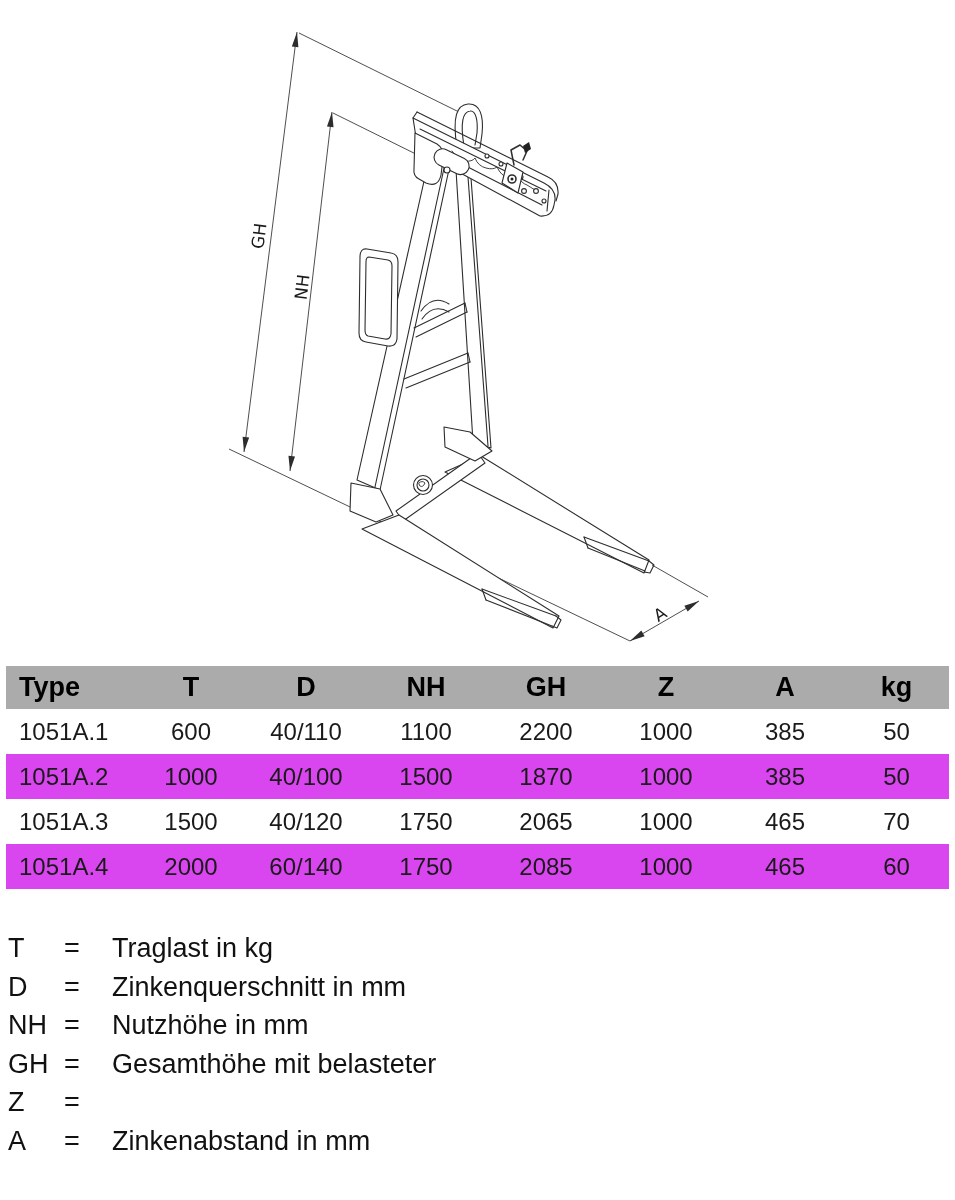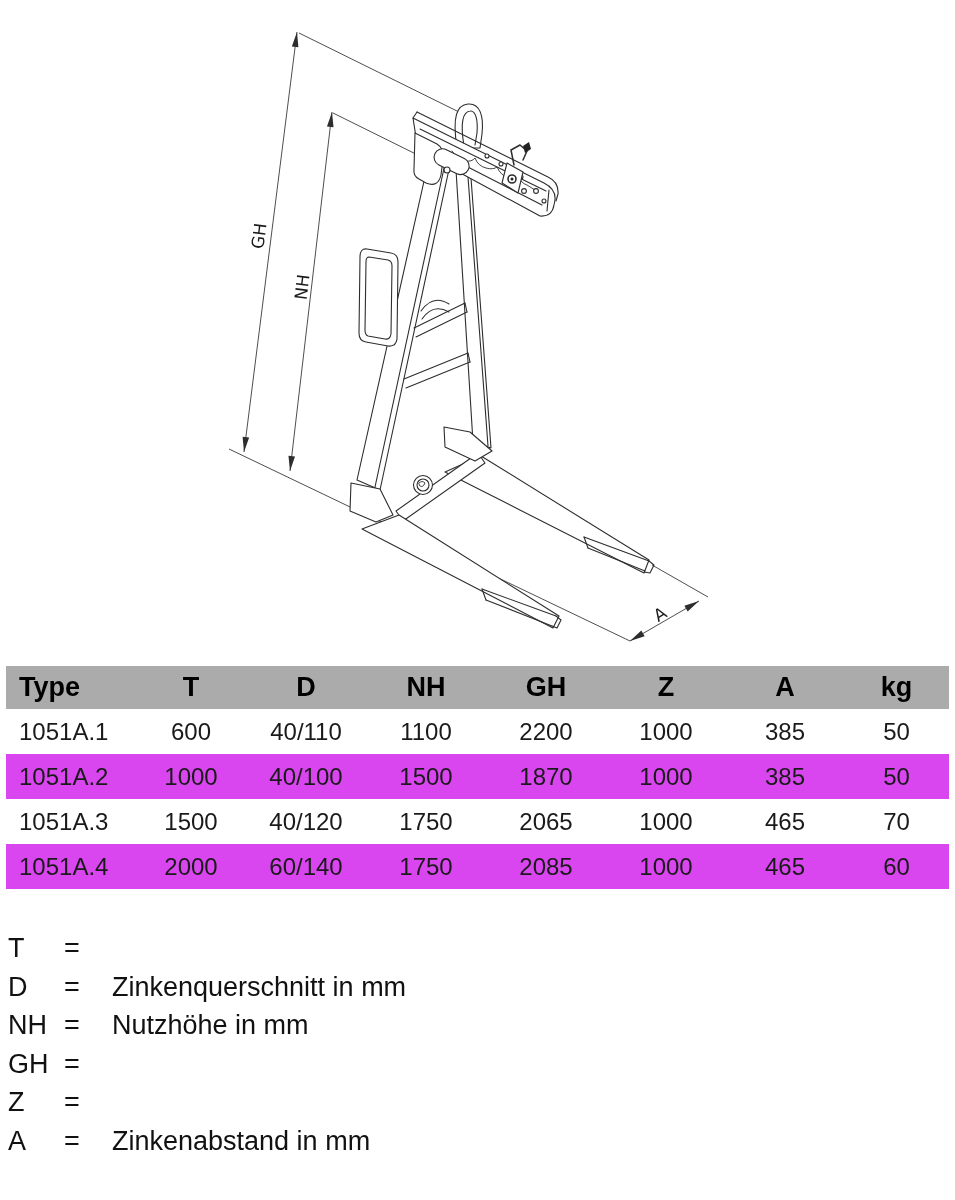--- a/index.html
+++ b/index.html
@@ -243,34 +243,36 @@
       <td>465</td>
       <td>60</td>
     </tr>
   </tbody>
 </table>
 
 <div class="legend">
   <div class="legend-row">
     <span class="legend-sym">T</span>
       <span class="legend-eq">=</span>
+      <span class="legend-txt">Traglast in kg</span>
   </div>
   <div class="legend-row">
     <span class="legend-sym">D</span>
       <span class="legend-eq">=</span>
       <span class="legend-txt">Zinkenquerschnitt in mm</span>
   </div>
   <div class="legend-row">
     <span class="legend-sym">NH</span>
       <span class="legend-eq">=</span>
       <span class="legend-txt">Nutzhöhe in mm</span>
   </div>
   <div class="legend-row">
     <span class="legend-sym">GH</span>
       <span class="legend-eq">=</span>
+      <span class="legend-txt">Gesamthöhe mit belasteter</span>
   </div>
   <div class="legend-row">
     <span class="legend-sym">Z</span>
       <span class="legend-eq">=</span>
   </div>
   <div class="legend-row">
     <span class="legend-sym">A</span>
       <span class="legend-eq">=</span>
       <span class="legend-txt">Zinkenabstand in mm</span>
   </div>

